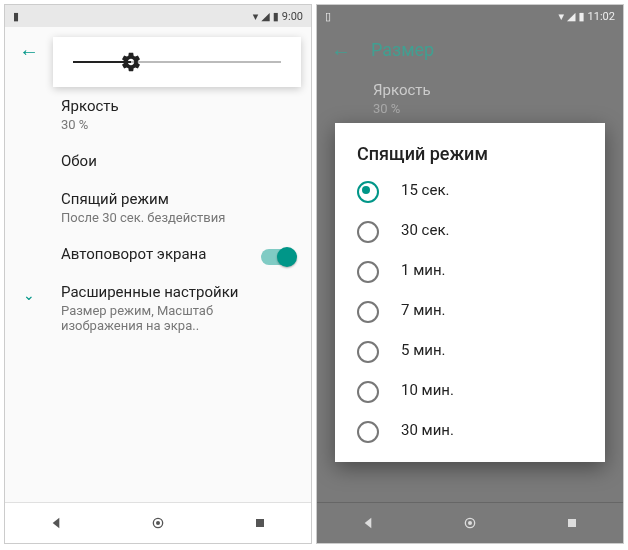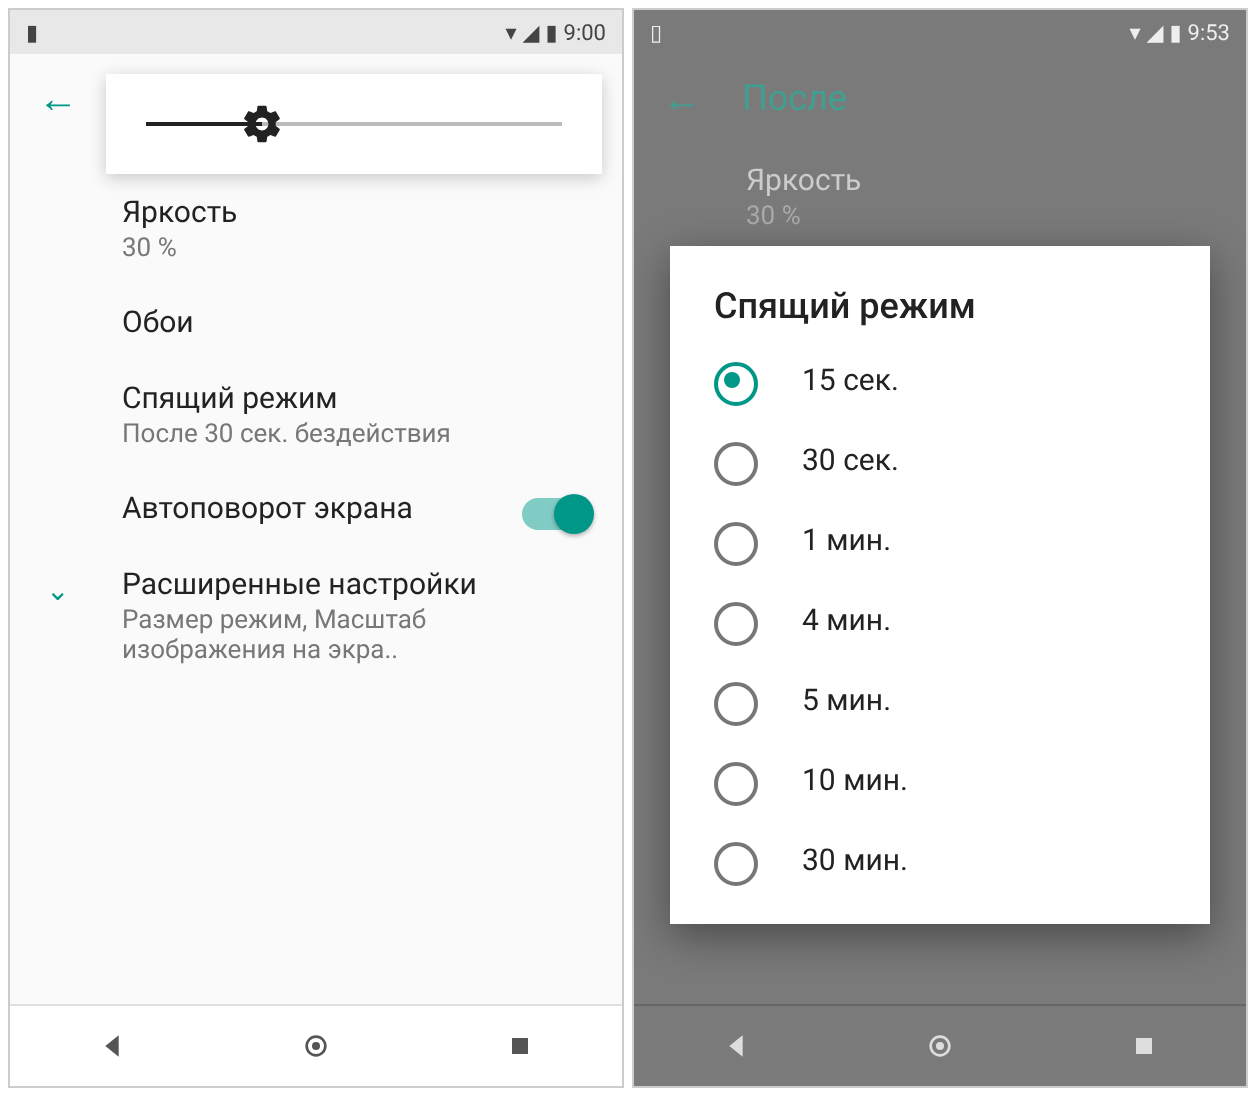--- a/index.html
+++ b/index.html
@@ -108,27 +108,27 @@
   </div>
 </div>
 
 <div class="phone phone2">
   <div class="statusbar">
     <span class="sb-icon">▯</span>
     <span class="right">
       <span>▾</span>
       <span>◢</span>
       <span>▮</span>
-      <span>9:53</span>
+      <span>11:02</span>
     </span>
   </div>
   <div class="bg">
     <div class="appbar">
       <span class="back-arrow">←</span>
-      <span class="appbar-title">После</span>
+      <span class="appbar-title">Размер</span>
     </div>
     <div class="content">
       <div class="item">
         <div class="title">Яркость</div>
         <div class="sub">30 %</div>
       </div>
     </div>
   </div>
   <div class="dialog">
     <div class="dialog-title">Спящий режим</div>
@@ -140,21 +140,21 @@
           <div class="radio-row">
             <div class="radio"></div>
             <div class="radio-label">30 сек.</div>
           </div>
           <div class="radio-row">
             <div class="radio"></div>
             <div class="radio-label">1 мин.</div>
           </div>
           <div class="radio-row">
             <div class="radio"></div>
-            <div class="radio-label">4 мин.</div>
+            <div class="radio-label">7 мин.</div>
           </div>
           <div class="radio-row">
             <div class="radio"></div>
             <div class="radio-label">5 мин.</div>
           </div>
           <div class="radio-row">
             <div class="radio"></div>
             <div class="radio-label">10 мин.</div>
           </div>
           <div class="radio-row">

